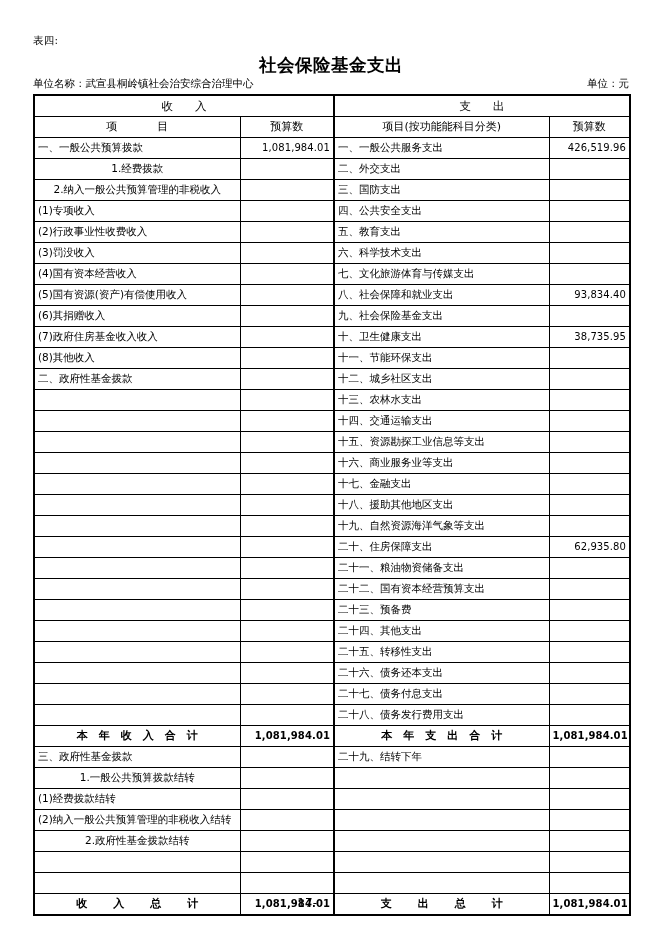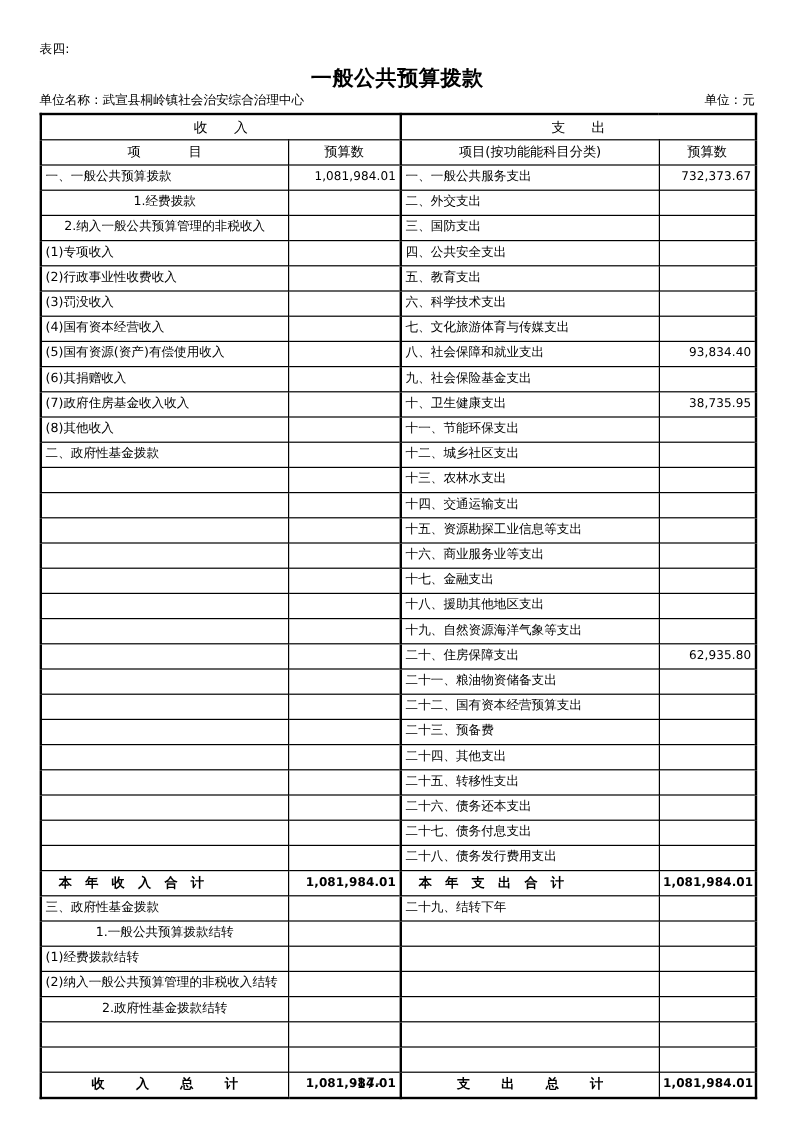--- a/index.html
+++ b/index.html
@@ -128,20 +128,21 @@
   }
 
   
   .lv0 { padding-left: 3px; }
   .lv1 { padding-left: 13px; text-align: center; }
   .lv2 { padding-left: 24px; }
   .exp-item { padding-left: 14px; }
 
   .total-row td { font-weight: bold; }
   .total-label {
+    text-align: center;
     font-weight: bold;
     font-size: 11px;
   }
   .total-label .spread-t {
     display: inline-block;
     letter-spacing: 11px;
     padding-left: 11px;
   }
   .grand-label {
     text-align: center;
@@ -163,21 +164,21 @@
     font-size: 12px;
   }
 </style>
 </head>
 <body>
 
 <div class="page">
 
   <div class="form-code">表四:</div>
 
-  <div class="doc-title">一般公共预算拨款</div>
+  <div class="doc-title">社会保险基金支出</div>
 
   <div class="meta-row">
     <span class="meta-left">单位名称：武宣县桐岭镇社会治安综合治理中心</span>
     <span class="meta-right">单位：元</span>
   </div>
 
   <table class="budget-table">
     <colgroup>
       <col class="c-inc-item">
       <col class="c-inc-amt">
@@ -192,21 +193,21 @@
         <tr>
           <td class="hdr-cell frame-l"><span class="spread-sm">项目</span></td>
           <td class="hdr-cell sep-right">预算数</td>
           <td class="hdr-cell sep-left">项目(按功能能科目分类)</td>
           <td class="hdr-cell frame-r">预算数</td>
         </tr>
         <tr>
           <td class="frame-l lv0">一、一般公共预算拨款</td>
           <td class="amt sep-right">1,081,984.01</td>
           <td class="sep-left exp-item">一、一般公共服务支出</td>
-          <td class="amt frame-r">732,373.67</td>
+          <td class="amt frame-r">426,519.96</td>
         </tr>
         <tr>
           <td class="frame-l lv1">1.经费拨款</td>
           <td class="amt sep-right"></td>
           <td class="sep-left exp-item">二、外交支出</td>
           <td class="amt frame-r"></td>
         </tr>
         <tr>
           <td class="frame-l lv1">2.纳入一般公共预算管理的非税收入</td>
           <td class="amt sep-right"></td>

